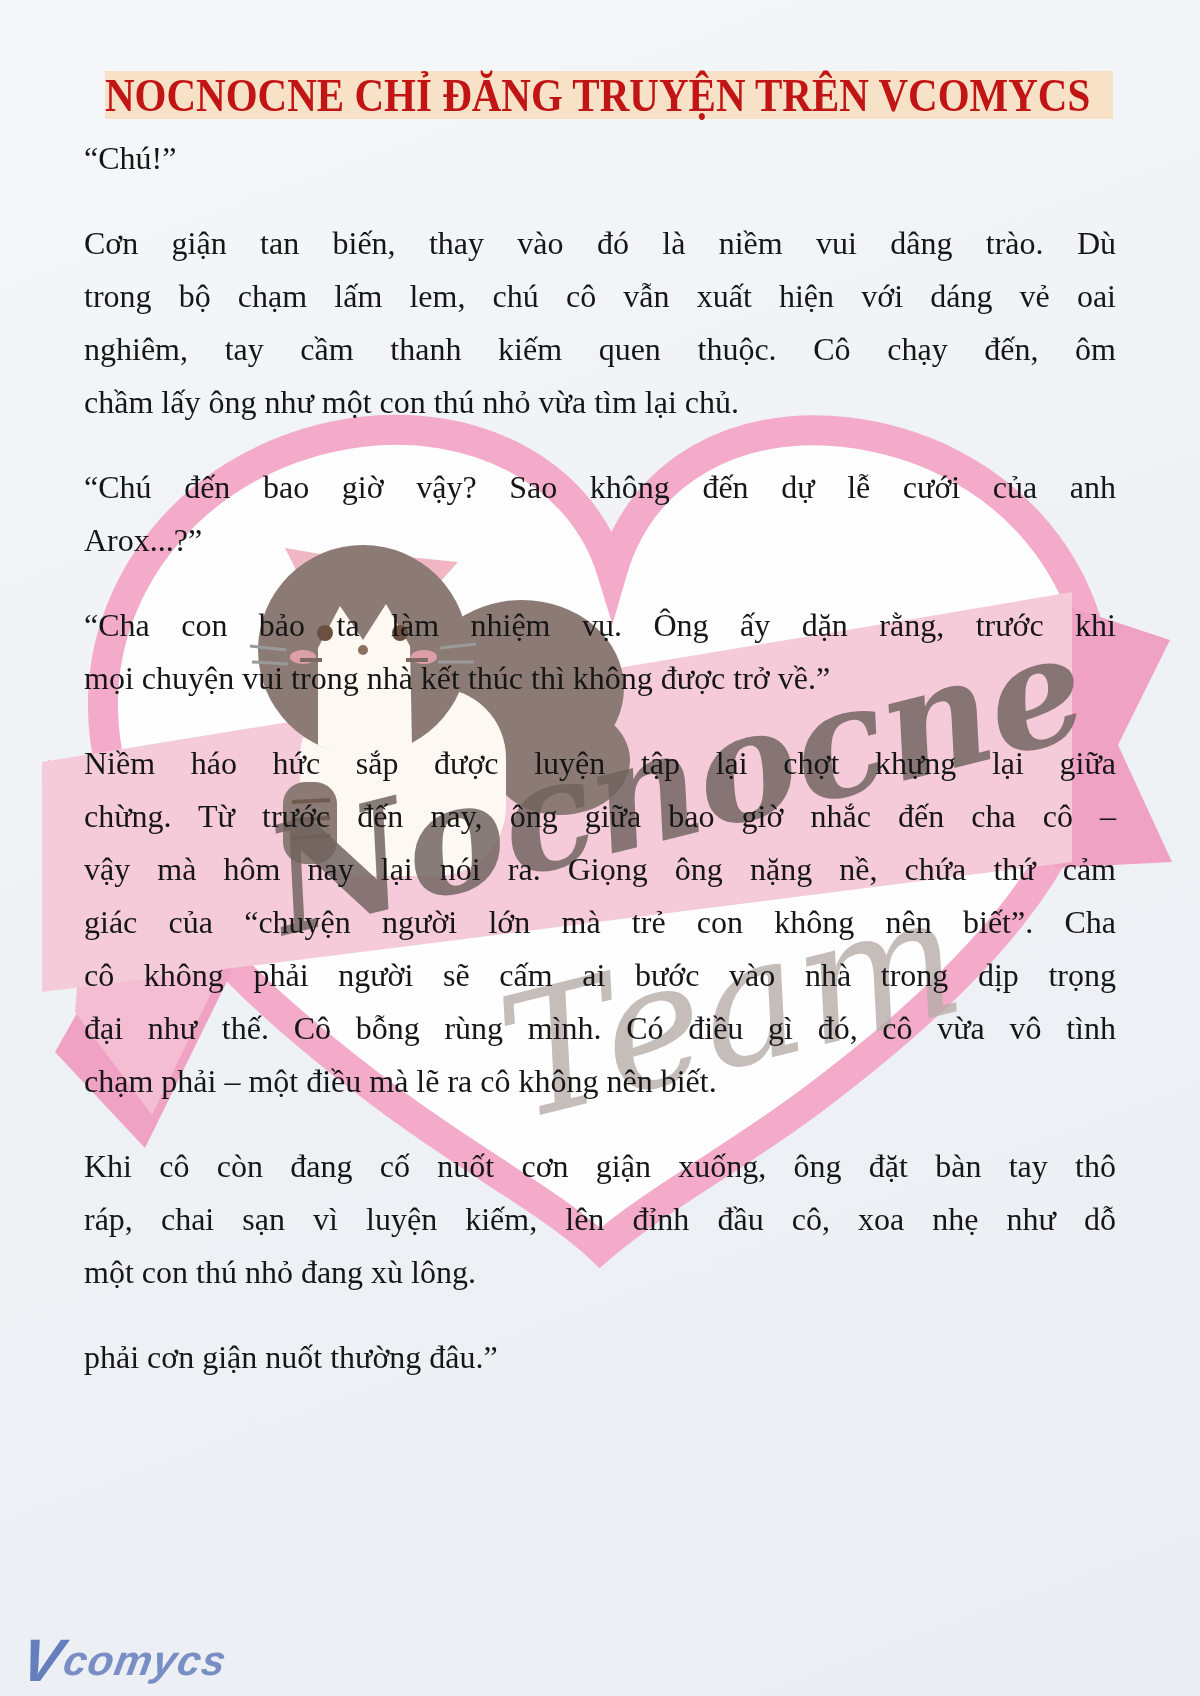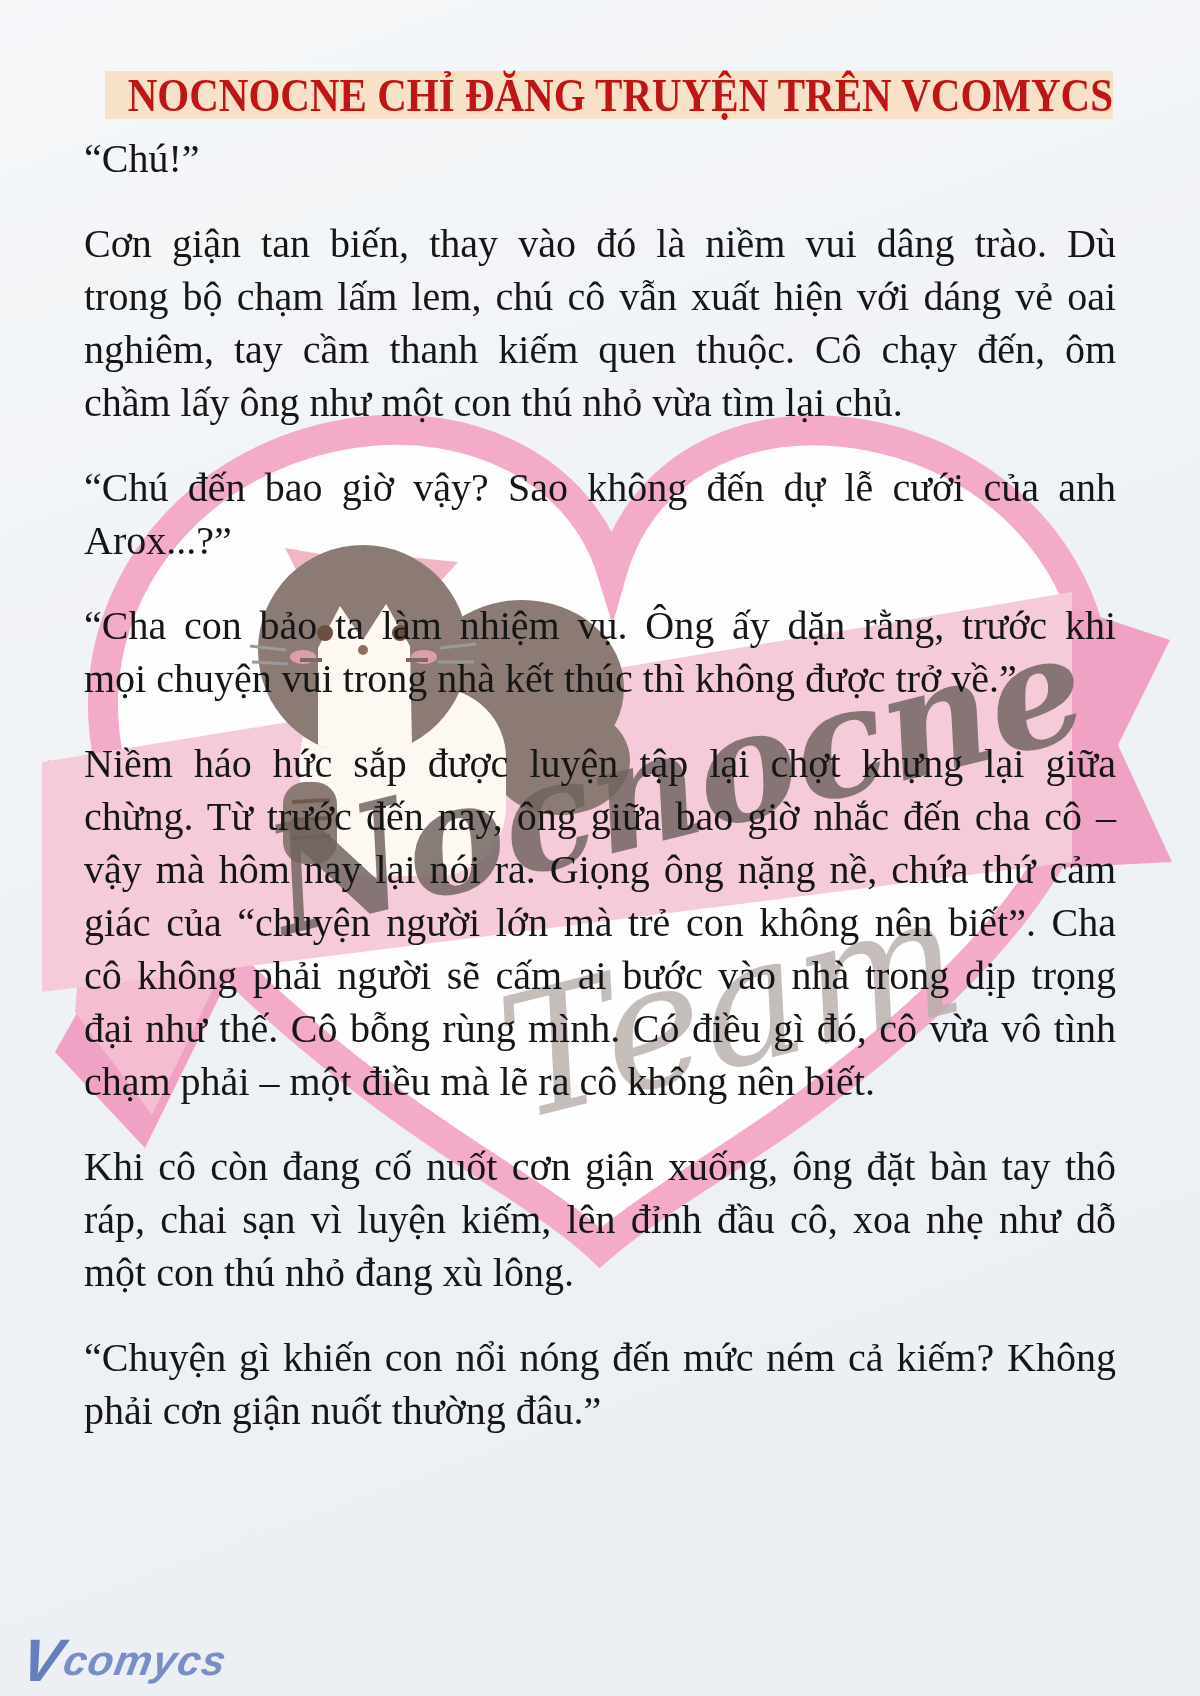--- a/index.html
+++ b/index.html
@@ -9,30 +9,30 @@
     font-family:"Liberation Serif","DejaVu Serif",serif;
   }
   .page{position:absolute;inset:0;}
   
   .watermark{position:absolute;left:0;top:0;width:1200px;height:1696px;z-index:0;pointer-events:none;}
   .wm-name{font-family:"DejaVu Serif","Liberation Serif",serif;font-style:italic;font-weight:bold;opacity:.82;}
   .wm-team{font-family:"DejaVu Serif","Liberation Serif",serif;font-style:italic;opacity:.8;}
   
   .header-band{
     position:absolute;left:105px;top:71px;width:1008px;height:48px;z-index:2;
-    background:#f8e2c7;display:flex;align-items:center;justify-content:flex-end;
+    background:#f8e2c7;display:flex;align-items:center;justify-content:flex-start;
   }
   .header-band span{
     font-weight:bold;font-size:41px;color:#c11414;white-space:nowrap;
     letter-spacing:0px;transform:scaleY(1.12);
   }
   
   .body-text{
     position:absolute;left:84px;top:132px;width:1032px;z-index:2;
-    font-size:40px;line-height:53px;color:#161616;
+    font-size:32px;line-height:53px;color:#161616;
   }
   .para{margin:0 0 32px 0;}
   .line{text-align:justify;text-align-last:justify;}
   .line.last{text-align-last:left;}
   
   .logo{
     position:absolute;left:22px;top:1626px;z-index:2;
     font-family:"Liberation Sans","DejaVu Sans",sans-serif;
     font-style:italic;font-weight:bold;color:#7a8ec6;
     transform:skewX(-10deg);letter-spacing:1px;
@@ -119,21 +119,20 @@
         <div class="line">cô không phải người sẽ cấm ai bước vào nhà trong dịp trọng</div>
         <div class="line">đại như thế. Cô bỗng rùng mình. Có điều gì đó, cô vừa vô tình</div>
         <div class="line last">chạm phải – một điều mà lẽ ra cô không nên biết.</div>
       </div>
       <div class="para">
         <div class="line">Khi cô còn đang cố nuốt cơn giận xuống, ông đặt bàn tay thô</div>
         <div class="line">ráp, chai sạn vì luyện kiếm, lên đỉnh đầu cô, xoa nhẹ như dỗ</div>
         <div class="line last">một con thú nhỏ đang xù lông.</div>
       </div>
       <div class="para">
-        <div class="line">“Chuyện gì khiến con nổi nóng đến mức ném cả kiếm? Không</div>
         <div class="line last">phải cơn giận nuốt thường đâu.”</div>
       </div>
     </div>
 
   <div class="logo">
     <span class="logo-v">V</span><span class="logo-rest">comycs</span>
   </div>
 
 </div>
 

